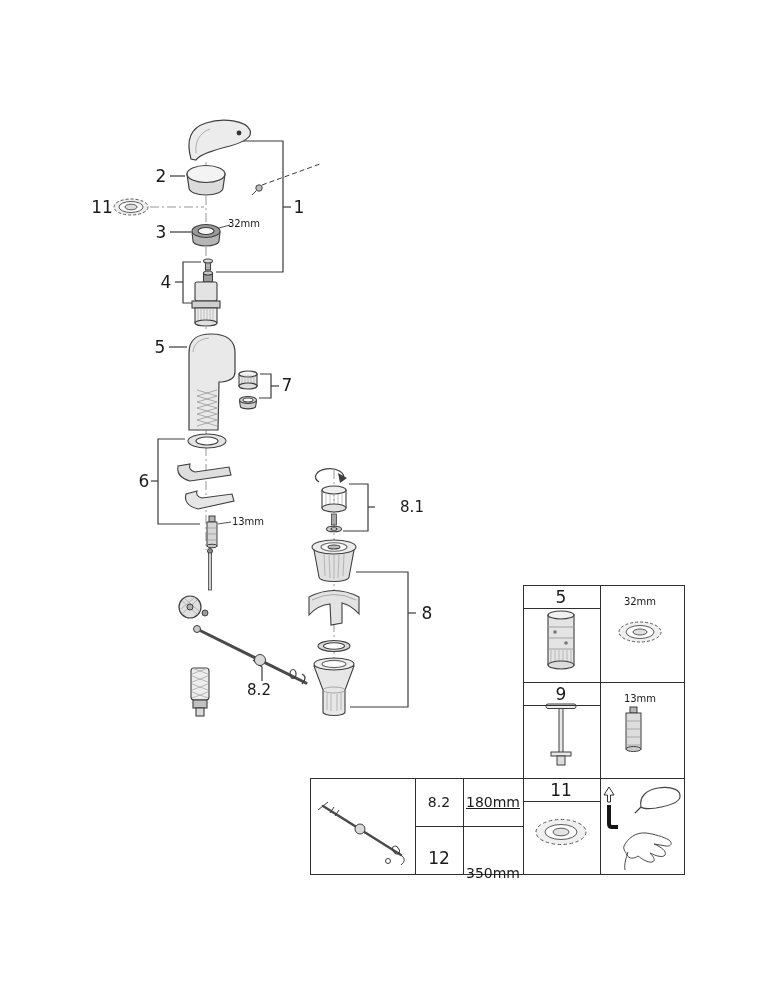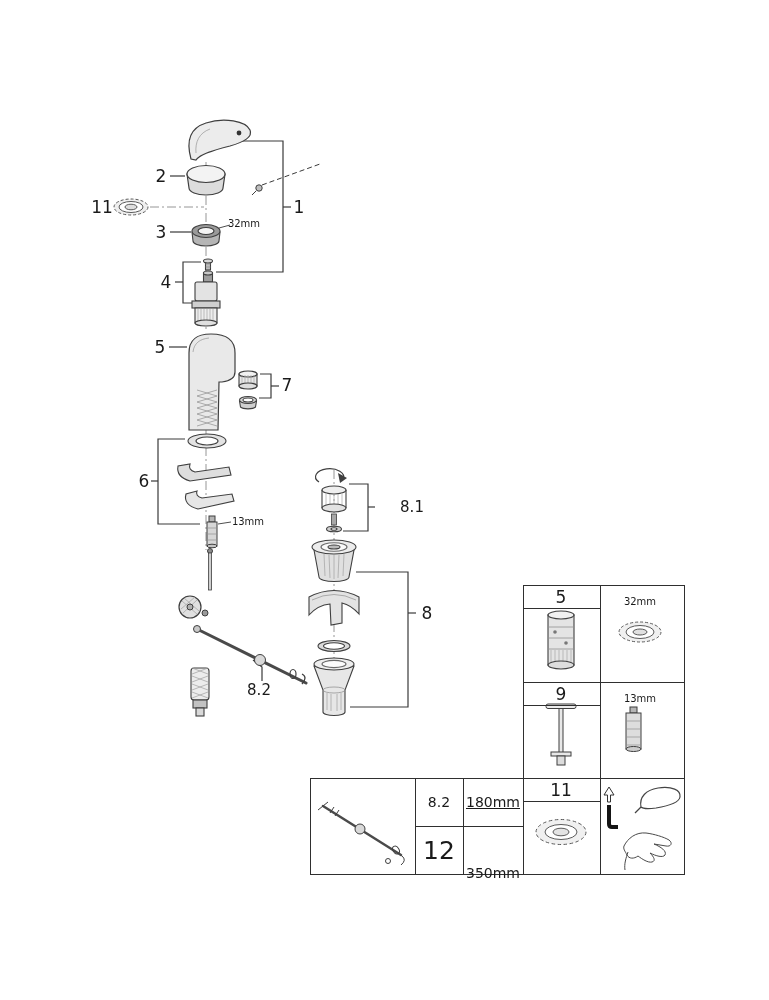--- a/index.html
+++ b/index.html
@@ -5,21 +5,21 @@
   html,body { margin:0; padding:0; background:#fff; }
   .stage {
     position:relative; width:769px; height:1000px; background:#ffffff;
     font-family:"DejaVu Sans","Liberation Sans",sans-serif; color:#1a1a1a; overflow:hidden;
   }
   svg.draw { position:absolute; left:0; top:0; }
   .lbl { position:absolute; transform:translate(-50%,-50%); font-size:17px; white-space:nowrap; }
   .lbl.sm { font-size:10px; }
   .lbl.md { font-size:15px; }
   .lbl.t14 { font-size:14px; }
-  .lbl.lg { font-size:25px; }
+  .lbl.lg { font-size:17px;margin-top:8px; }
   .box { position:absolute; border:1px solid #2f2f2f; box-sizing:border-box; }
   .tline { position:absolute; background:#2f2f2f; }
 </style>
 </head>
 <body>
 
 <div class="stage">
 
   <svg class="draw" width="769" height="1000" viewBox="0 0 769 1000">
 

